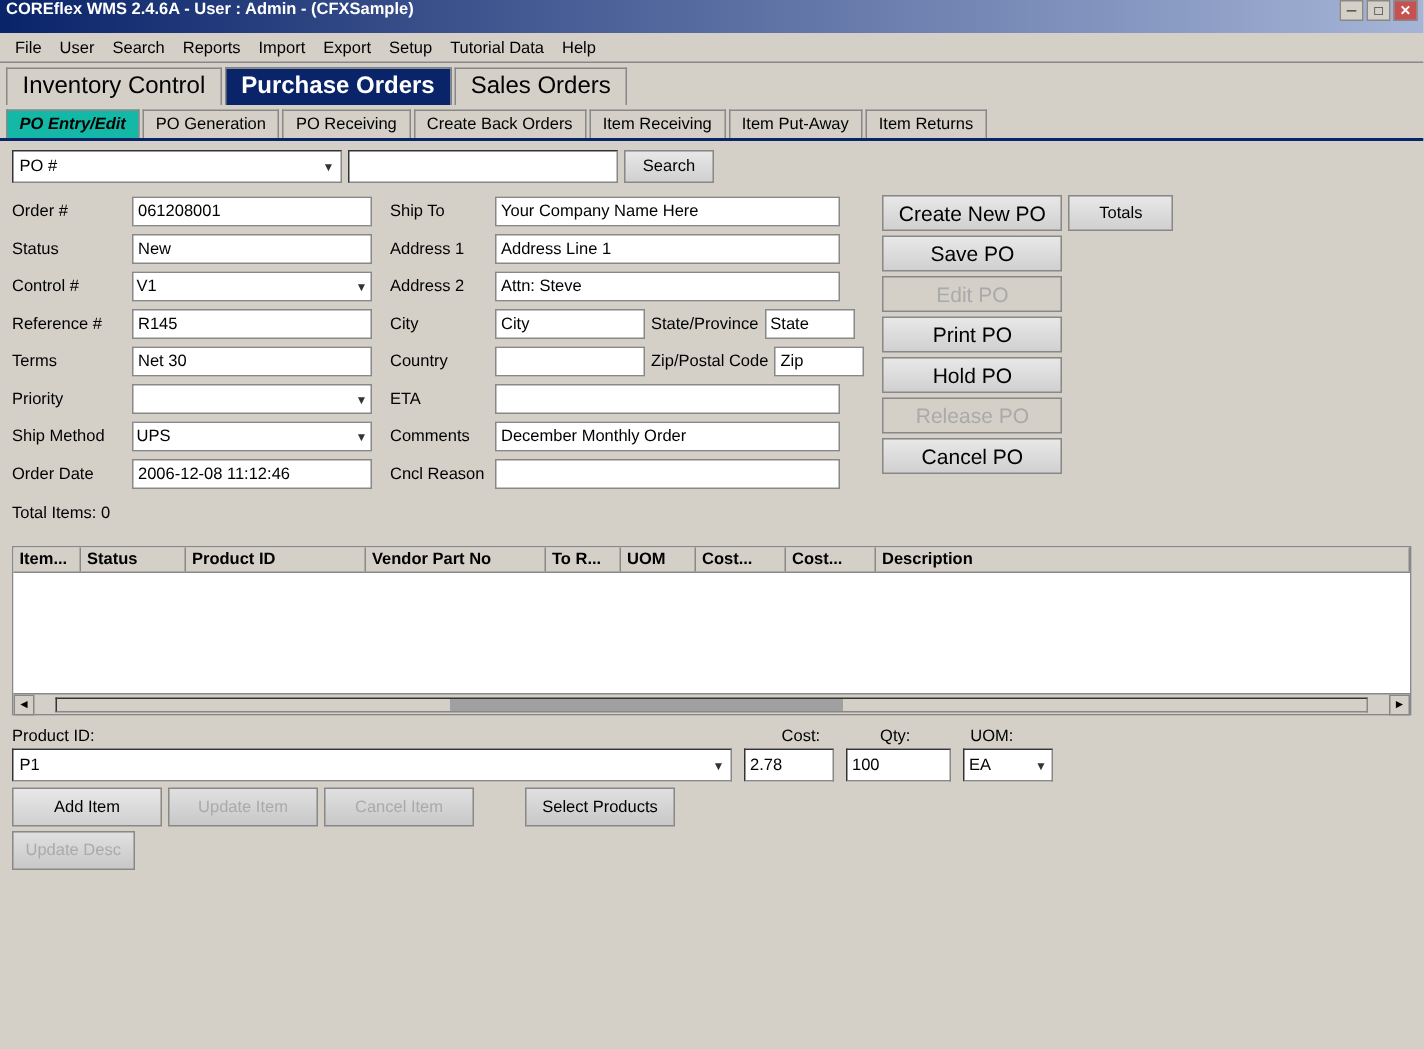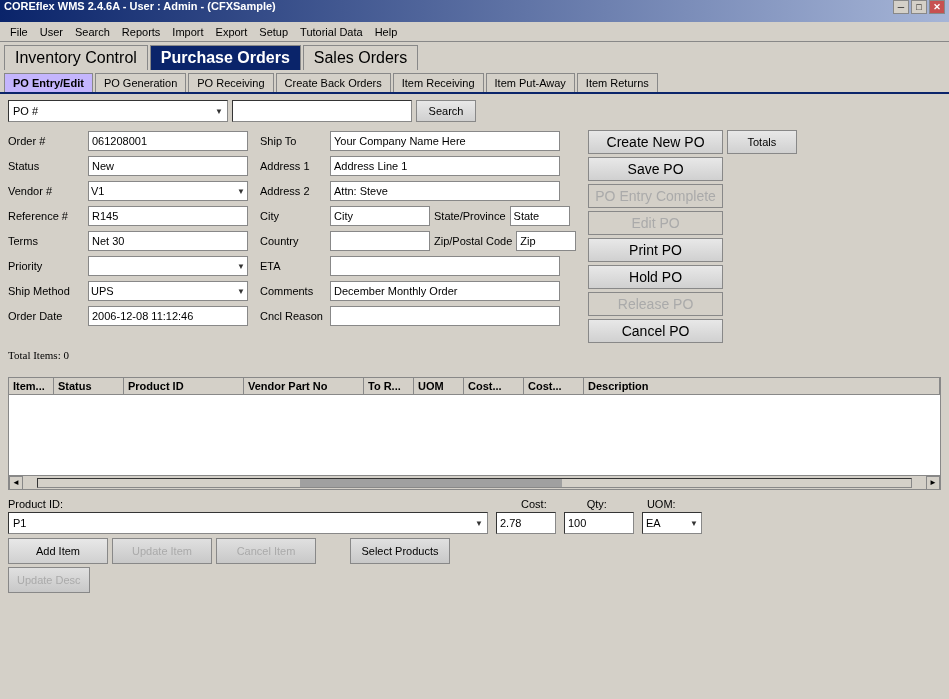--- a/index.html
+++ b/index.html
@@ -72,22 +72,23 @@
     .sub-tab {
       padding: 3px 8px;
       border: 1px solid #888;
       border-bottom: none;
       cursor: pointer;
       background: #d4d0c8;
       font-size: 11px;
       margin-right: 2px;
     }
     .sub-tab.active {
-      background: #c4b5fd;
+      background: #14b8a6;
       font-weight: bold;
+      font-style: italic;
     }
 
     
     .content {
       background: #d4d0c8;
       padding: 6px 8px;
     }
 
     
     .search-row {
@@ -255,21 +256,21 @@
       padding: 0 8px;
       border: 1px solid #888;
       background: linear-gradient(to bottom, #e0e0e0, #c8c8c8);
       cursor: pointer;
       font-size: 11px;
       display: flex; align-items: center; justify-content: center;
     }
     .action-btn.disabled { color: #999; cursor: default; }
     .action-btn.primary { background: linear-gradient(to bottom, #e8e8e8, #d0d0d0); }
 
-    .total-items-label { font-size: 11px; margin-bottom: 16px; font-family: Liberation Serif, serif; }
+    .total-items-label { font-size: 11px; margin-bottom: 16px; }
 
     
     .right-buttons { display: flex; flex-direction: column; gap: 3px; min-width: 120px; }
     .right-btn {
       height: 24px;
       border: 1px solid #888;
       background: linear-gradient(to bottom, #e8e8e8, #d0d0d0);
       cursor: pointer;
       font-size: 14px;
       padding: 0 6px;
@@ -343,21 +344,21 @@
     <div>
       <div class="form-row">
         <span class="form-label">Order #</span>
         <input class="form-input w160" type="text" value="061208001" style="">
       </div>
       <div class="form-row">
         <span class="form-label">Status</span>
         <input class="form-input w160" type="text" value="New" style="">
       </div>
       <div class="form-row">
-        <span class="form-label">Vendor #</span>
+        <span class="form-label">Control #</span>
         <div class="form-select w160">
           <span>V1</span>
           <span class="select-arrow">▼</span>
         </div>
       </div>
       <div class="form-row">
         <span class="form-label">Reference #</span>
         <input class="form-input w160" type="text" value="R145" style="">
       </div>
       <div class="form-row">
@@ -426,21 +427,20 @@
         <span class="shipto-label">Cncl Reason</span>
         <input class="shipto-input w230" type="text" value="" style="">
       </div>
     </div>
 
     <div style="display:flex; flex-direction:column; gap:3px; margin-left:4px;">
       <div style="display:flex; gap:4px; align-items:flex-start;">
         <div class="right-buttons">
           <button class="right-btn">Create New PO</button>
           <button class="right-btn">Save PO</button>
-          <button class="right-btn disabled" style="color:#aaa; background:#d4d0c8;">PO Entry Complete</button>
           <button class="right-btn disabled" style="color:#aaa; background:#d4d0c8;">Edit PO</button>
           <button class="right-btn">Print PO</button>
           <button class="right-btn">Hold PO</button>
           <button class="right-btn disabled" style="color:#aaa; background:#d4d0c8;">Release PO</button>
           <button class="right-btn">Cancel PO</button>
         </div>
         <button class="totals-btn" style="align-self:flex-start;">Totals</button>
       </div>
     </div>
 

